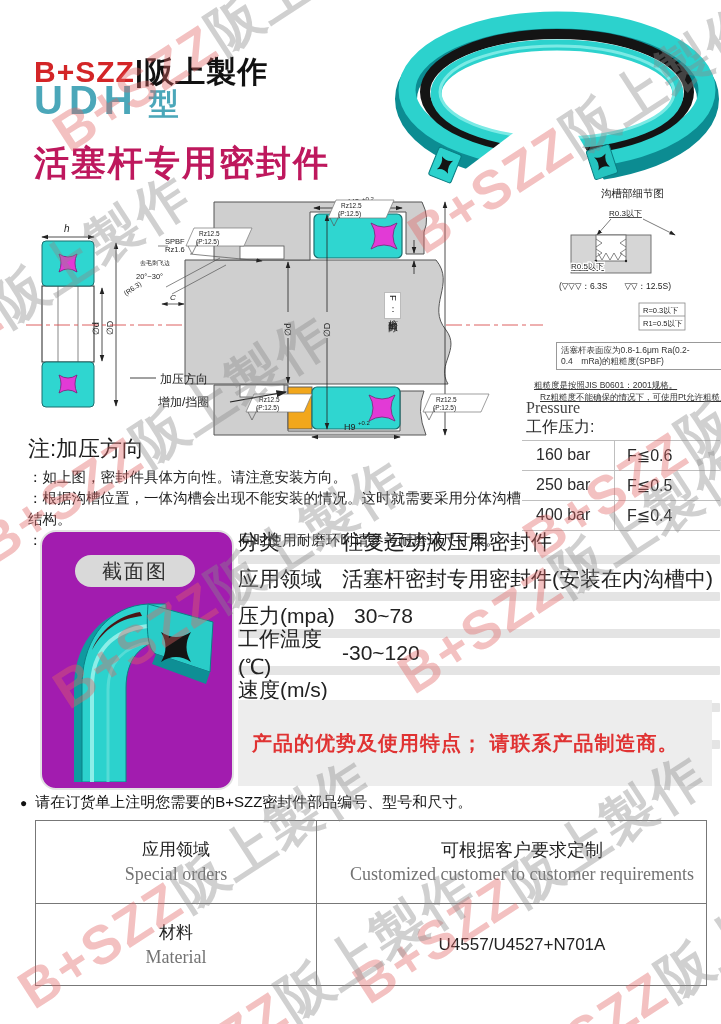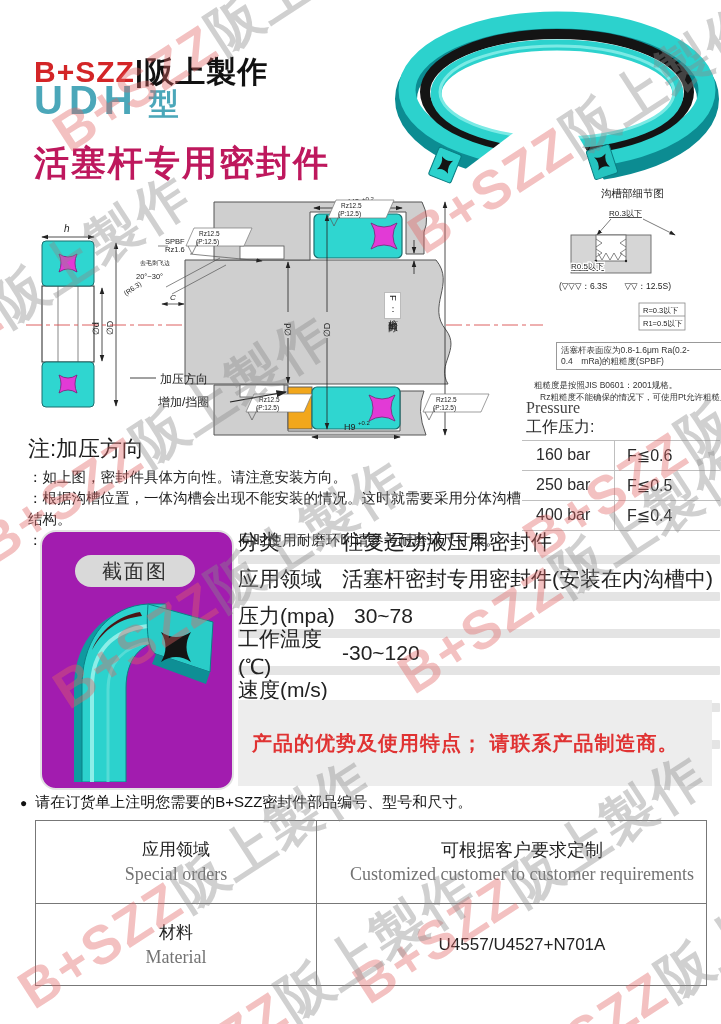--- a/index.html
+++ b/index.html
@@ -48,21 +48,21 @@
           display:grid;grid-template-columns:280px 1fr;grid-template-rows:1fr 1fr;}
   .btable .cell{display:flex;flex-direction:column;align-items:center;justify-content:center;line-height:24px;}
   .btable .bl{border-left:1px solid #777;padding-left:21px;}
   .btable .bt{border-top:1px solid #777;}
   .btable .zh{font-size:17px;color:#222;}
   .btable .en{font-family:"Liberation Serif",serif;font-size:18px;color:#737373;}
   .btable .val{font-size:17px;color:#222;}
   
   .notebox{left:556px;top:342px;width:162px;border:1px solid #999;background:#fff;
            font-size:8.5px;line-height:11px;color:#333;padding:2px 4px;white-space:pre-line;z-index:3;}
-  .tinyline{font-size:8.5px;color:#333;white-space:nowrap;z-index:3;}
+  .tinyline{font-size:8.5px;color:#333;white-space:nowrap;z-index:3;text-decoration:underline;}
   .vgap{left:384px;top:292px;writing-mode:vertical-rl;font-size:9.5px;color:#222;background:#fff;
         padding:2px 1px;border:0.5px solid #bbb;letter-spacing:1px;z-index:4;}
   svg text{font-family:"Liberation Sans",sans-serif;fill:#222;}
 </style>
 </head>
 <body>
 
 <div class="page">
 
   <div class="wm" style="left:230px;top:28px"><span class="r">B+SZZ</span><span class="g">阪上製作</span></div>

